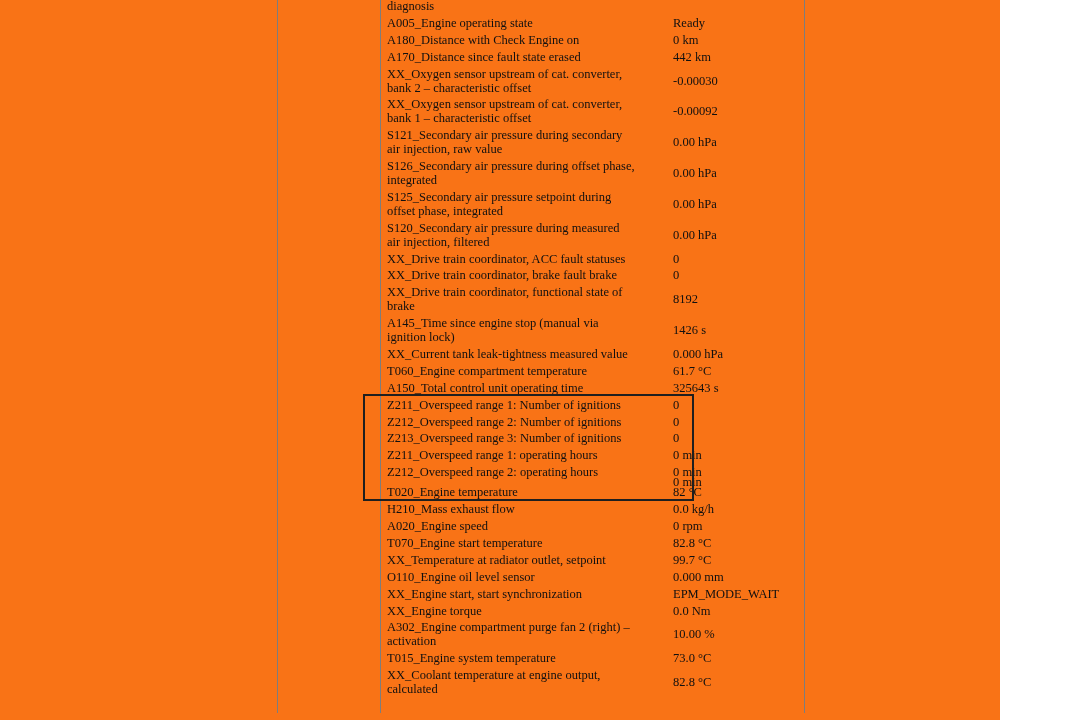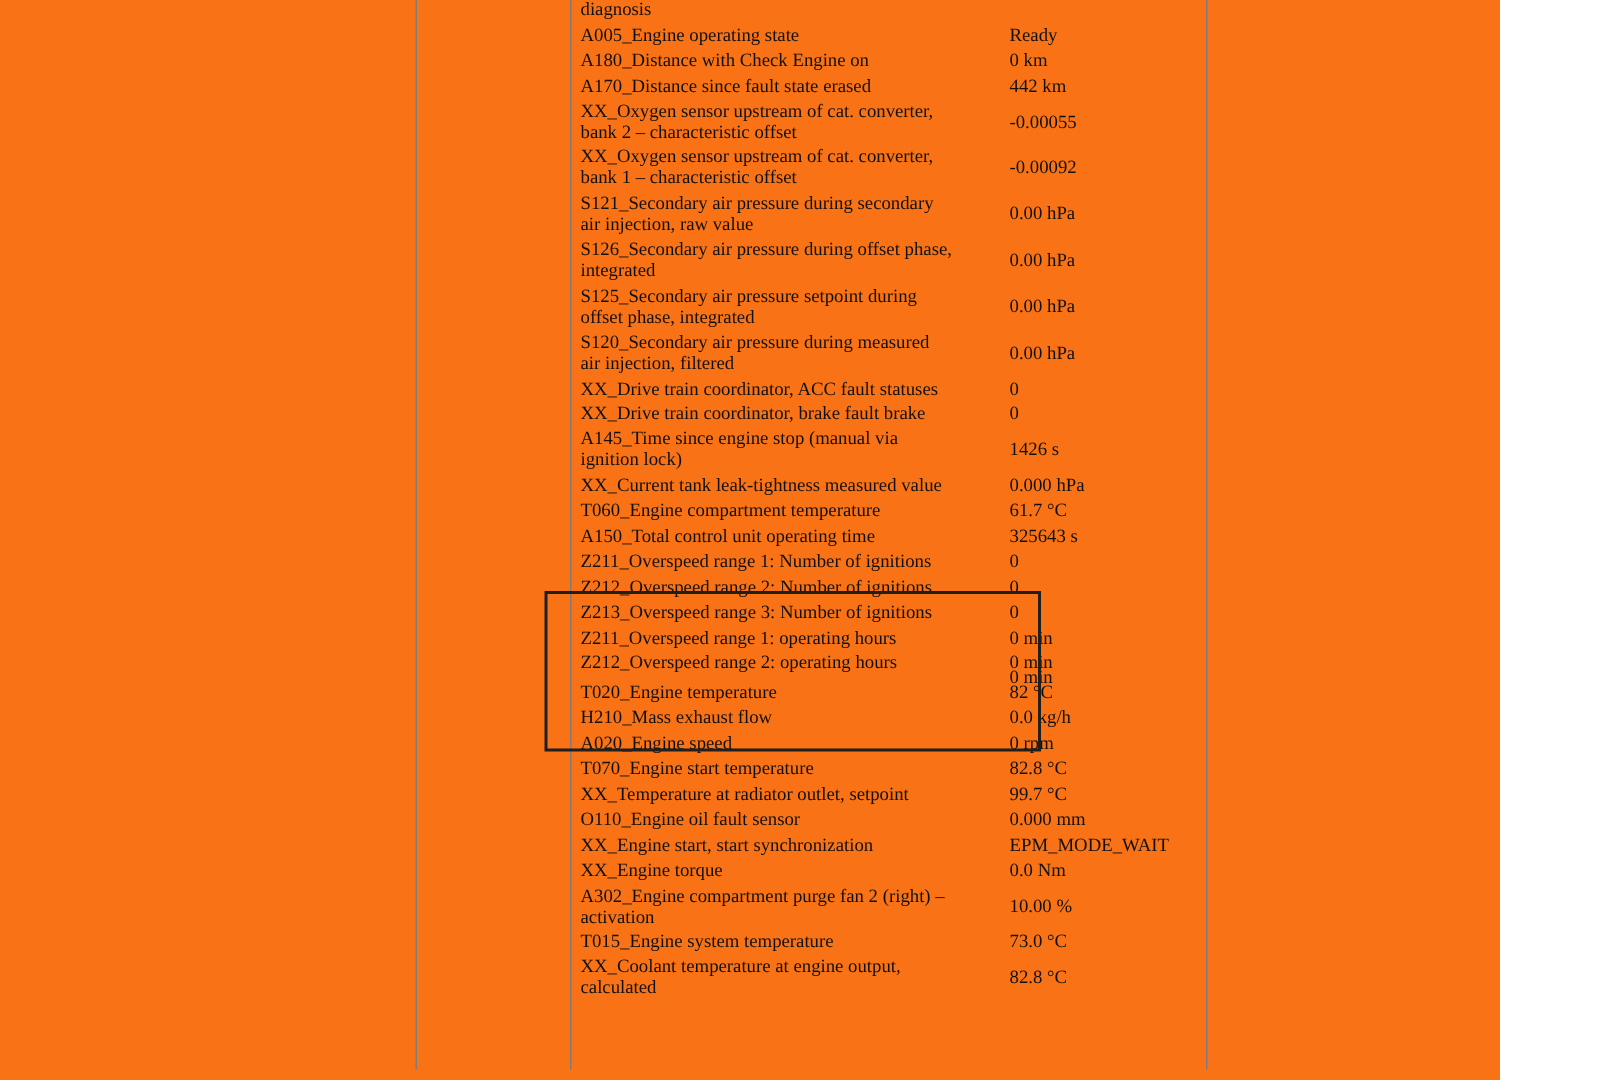--- a/index.html
+++ b/index.html
@@ -94,21 +94,21 @@
         <div class="pname">A180_Distance with Check Engine on</div>
         <div class="pvalue">0 km</div>
       </div>
       <div class="row">
         <div class="pname">A170_Distance since fault state erased</div>
         <div class="pvalue">442 km</div>
       </div>
       <div class="row">
         <div class="pname">XX_Oxygen sensor upstream of cat. converter,
 bank 2 – characteristic offset</div>
-        <div class="pvalue">-0.00055</div>
+        <div class="pvalue">-0.00030</div>
       </div>
       <div class="row">
         <div class="pname">XX_Oxygen sensor upstream of cat. converter,
 bank 1 – characteristic offset</div>
         <div class="pvalue">-0.00092</div>
       </div>
       <div class="row">
         <div class="pname">S121_Secondary air pressure during secondary
 air injection, raw value</div>
         <div class="pvalue">0.00 hPa</div>
@@ -130,20 +130,25 @@
       </div>
       <div class="row">
         <div class="pname">XX_Drive train coordinator, ACC fault statuses</div>
         <div class="pvalue">0</div>
       </div>
       <div class="row">
         <div class="pname">XX_Drive train coordinator, brake fault brake</div>
         <div class="pvalue">0</div>
       </div>
       <div class="row">
+        <div class="pname">XX_Drive train coordinator, functional state of
+brake</div>
+        <div class="pvalue">8192</div>
+      </div>
+      <div class="row">
         <div class="pname">A145_Time since engine stop (manual via
 ignition lock)</div>
         <div class="pvalue">1426 s</div>
       </div>
       <div class="row">
         <div class="pname">XX_Current tank leak-tightness measured value</div>
         <div class="pvalue">0.000 hPa</div>
       </div>
       <div class="row">
         <div class="pname">T060_Engine compartment temperature</div>
@@ -190,21 +195,21 @@
       </div>
       <div class="row">
         <div class="pname">T070_Engine start temperature</div>
         <div class="pvalue">82.8 °C</div>
       </div>
       <div class="row">
         <div class="pname">XX_Temperature at radiator outlet, setpoint</div>
         <div class="pvalue">99.7 °C</div>
       </div>
       <div class="row">
-        <div class="pname">O110_Engine oil fault sensor</div>
+        <div class="pname">O110_Engine oil level sensor</div>
         <div class="pvalue">0.000 mm</div>
       </div>
       <div class="row">
         <div class="pname">XX_Engine start, start synchronization</div>
         <div class="pvalue">EPM_MODE_WAIT</div>
       </div>
       <div class="row">
         <div class="pname">XX_Engine torque</div>
         <div class="pvalue">0.0 Nm</div>
       </div>

